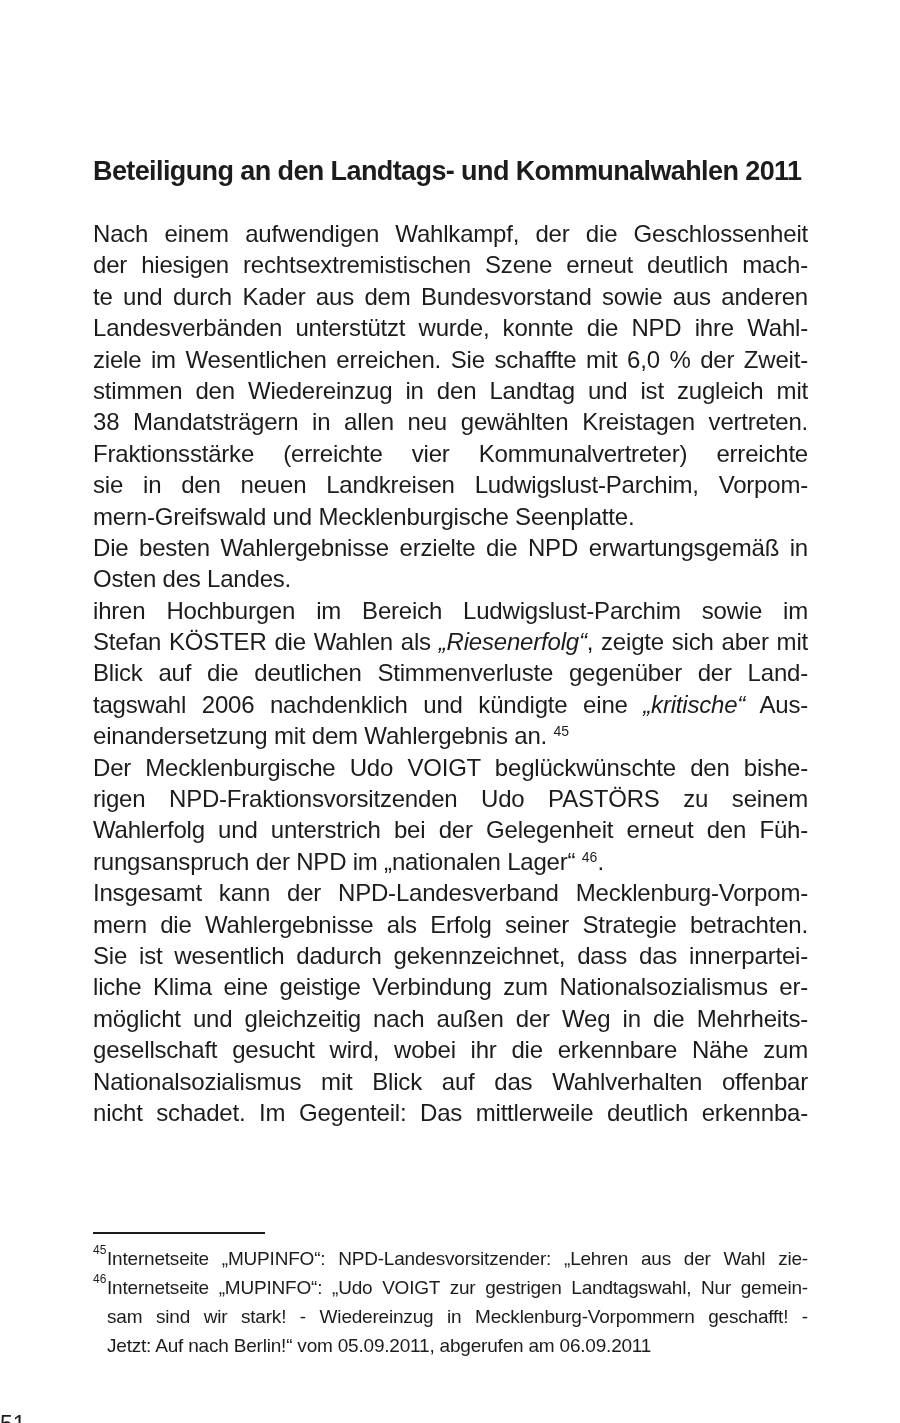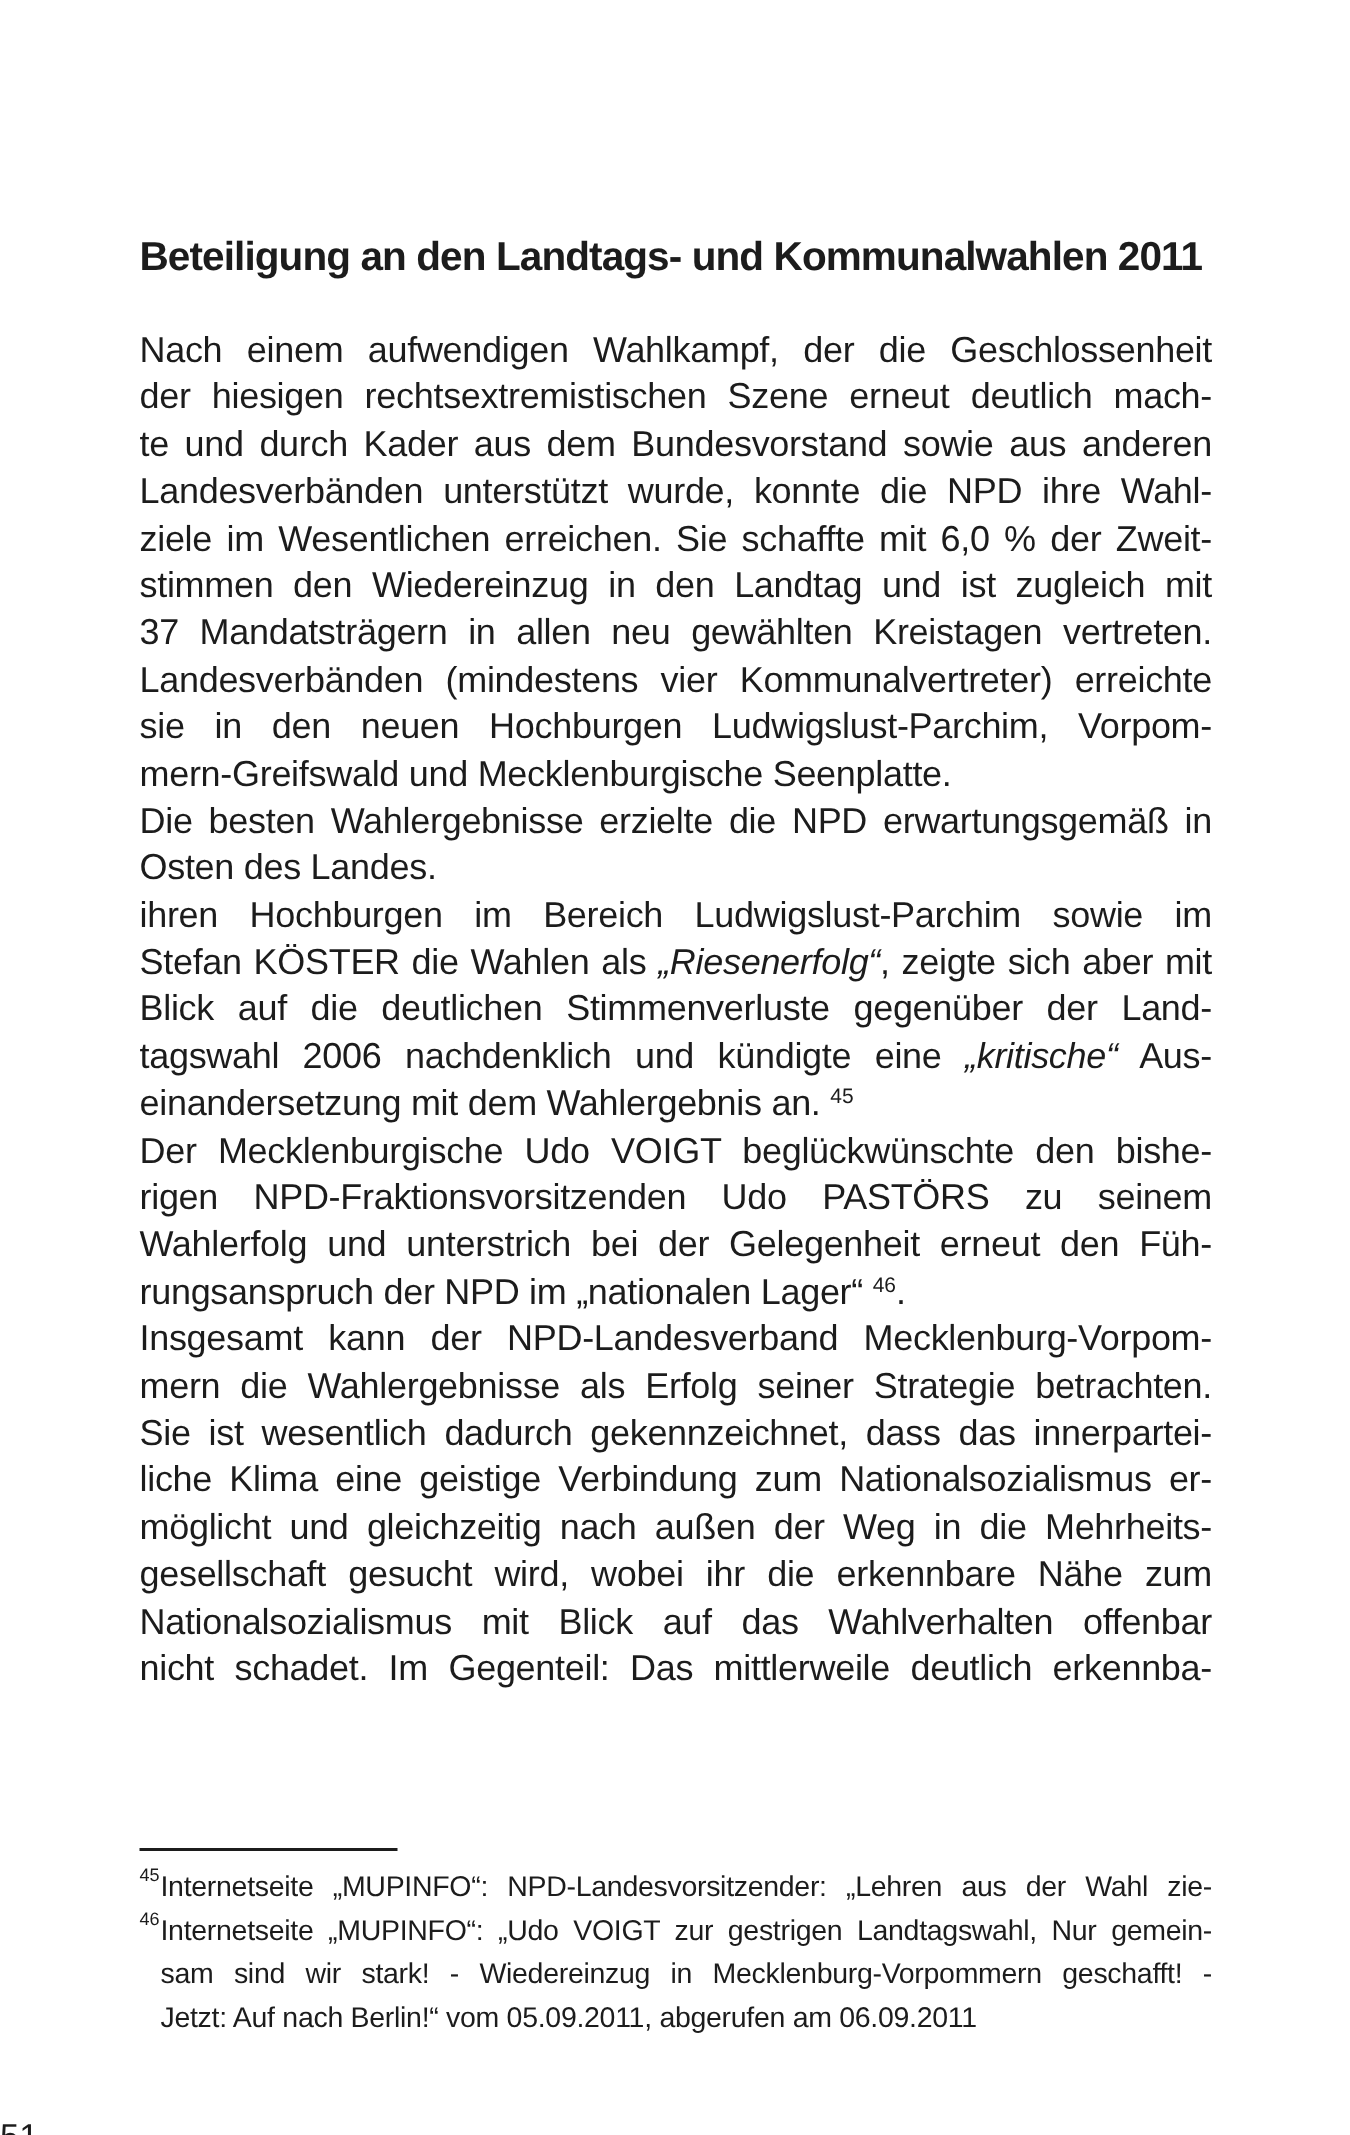--- a/index.html
+++ b/index.html
@@ -97,23 +97,23 @@
 
 <div class="page">
   <h1 class="heading">Beteiligung an den Landtags- und Kommunalwahlen 2011</h1>
   <div class="body-text">
       <div class="line j"><span>Nach einem aufwendigen Wahlkampf, der die Geschlossenheit</span></div>
       <div class="line j"><span>der hiesigen rechtsextremistischen Szene erneut deutlich mach-</span></div>
       <div class="line j"><span>te und durch Kader aus dem Bundesvorstand sowie aus anderen</span></div>
       <div class="line j"><span>Landesverbänden unterstützt wurde, konnte die NPD ihre Wahl-</span></div>
       <div class="line j"><span>ziele im Wesentlichen erreichen. Sie schaffte mit 6,0 % der Zweit-</span></div>
       <div class="line j"><span>stimmen den Wiedereinzug in den Landtag und ist zugleich mit</span></div>
-      <div class="line j"><span>37 Mandatsträgern in allen neu gewählten Kreistagen vertreten.</span></div>
-      <div class="line j"><span>Landesverbänden (mindestens vier Kommunalvertreter) erreichte</span></div>
-      <div class="line j"><span>sie in den neuen Hochburgen Ludwigslust-Parchim, Vorpom-</span></div>
+      <div class="line j"><span>38 Mandatsträgern in allen neu gewählten Kreistagen vertreten.</span></div>
+      <div class="line j"><span>Fraktionsstärke (erreichte vier Kommunalvertreter) erreichte</span></div>
+      <div class="line j"><span>sie in den neuen Landkreisen Ludwigslust-Parchim, Vorpom-</span></div>
       <div class="line"><span>mern-Greifswald und Mecklenburgische Seenplatte.</span></div>
       <div class="line j"><span>Die besten Wahlergebnisse erzielte die NPD erwartungsgemäß in</span></div>
       <div class="line"><span>Osten des Landes.</span></div>
       <div class="line j"><span>ihren Hochburgen im Bereich Ludwigslust-Parchim sowie im</span></div>
       <div class="line j"><span>Stefan KÖSTER die Wahlen als </span><span class="it">„Riesenerfolg“</span><span>, zeigte sich aber mit</span></div>
       <div class="line j"><span>Blick auf die deutlichen Stimmenverluste gegenüber der Land-</span></div>
       <div class="line j"><span>tagswahl 2006 nachdenklich und kündigte eine </span><span class="it">„kritische“</span><span> Aus-</span></div>
       <div class="line"><span>einandersetzung mit dem Wahlergebnis an. </span><span class="sup">45</span></div>
       <div class="line j"><span>Der Mecklenburgische Udo VOIGT beglückwünschte den bishe-</span></div>
       <div class="line j"><span>rigen NPD-Fraktionsvorsitzenden Udo PASTÖRS zu seinem</span></div>

